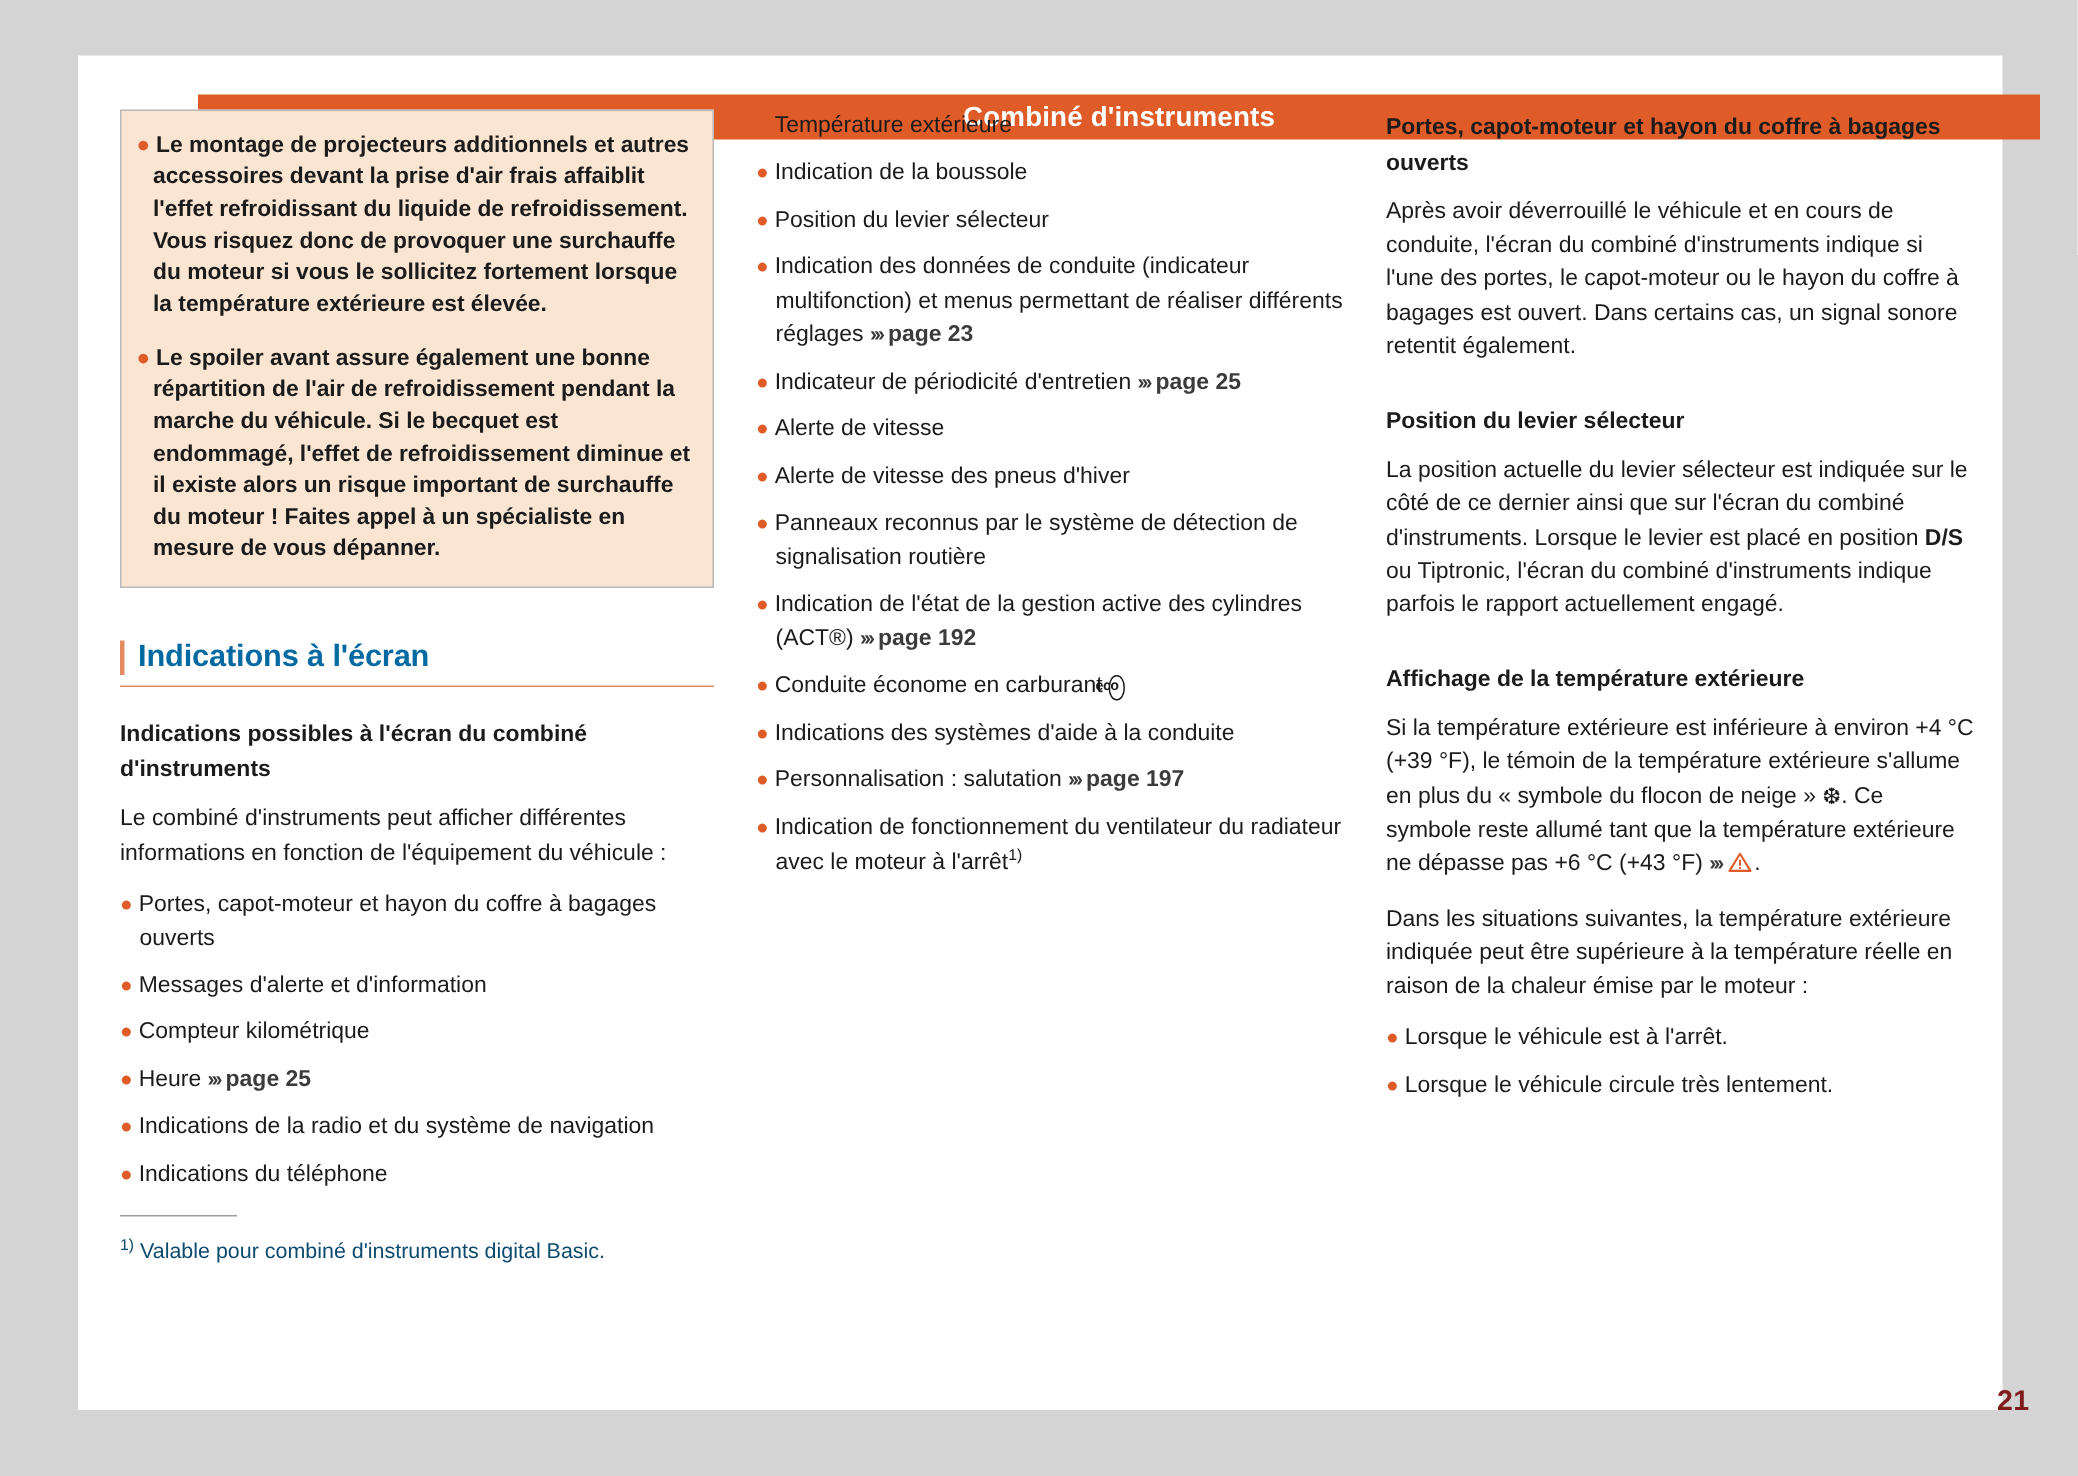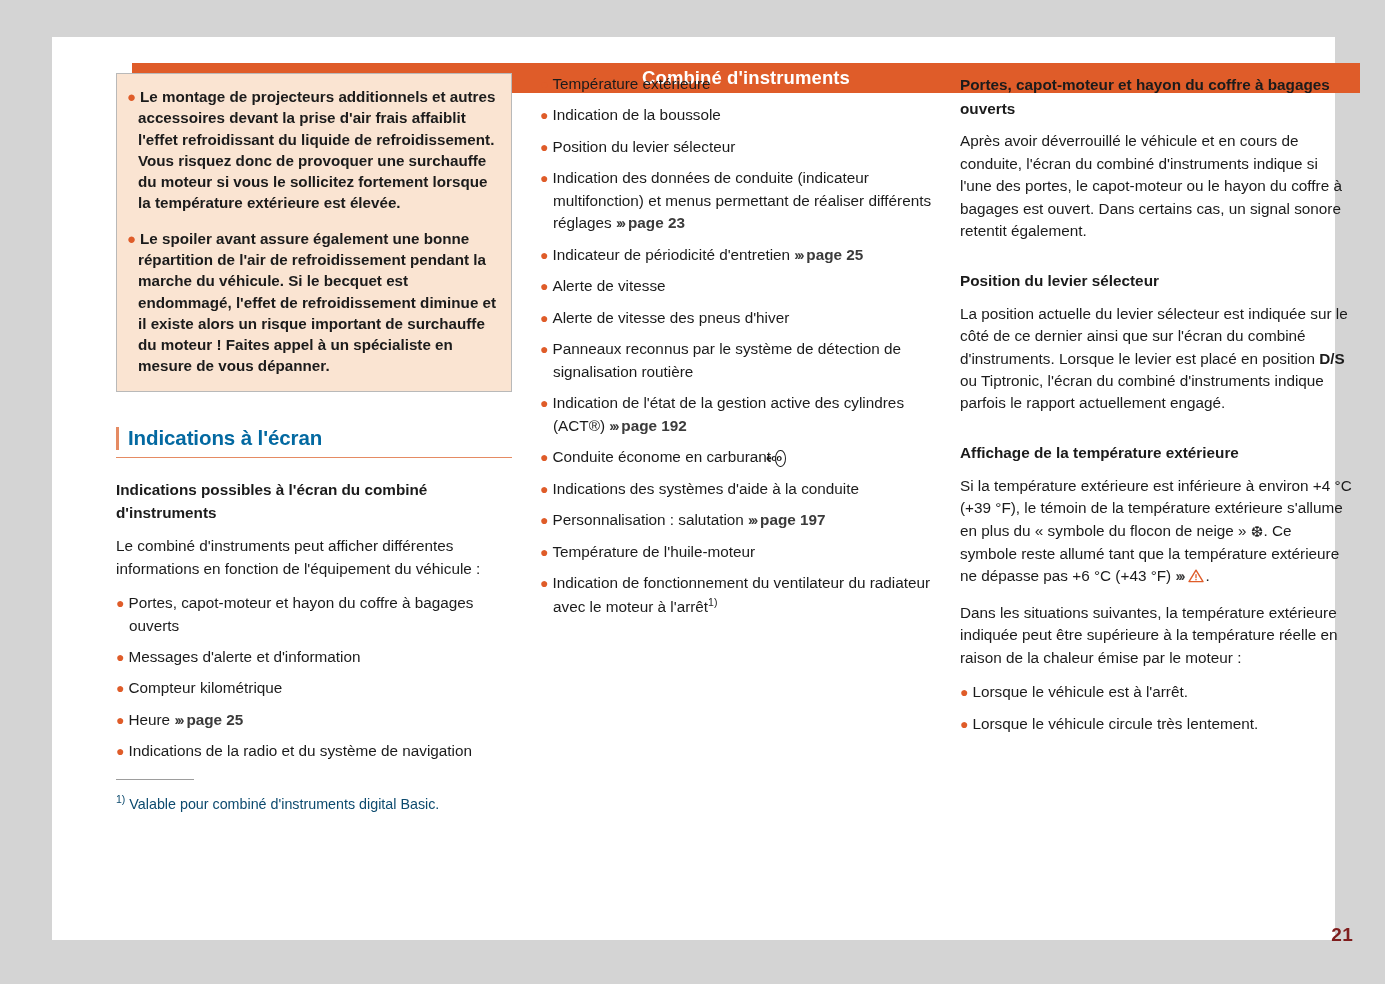--- a/index.html
+++ b/index.html
@@ -50,21 +50,20 @@
     letter-spacing: 0.3px;
   }
 
   .columns {
     position: absolute;
     left: 28px;
     top: 36px;
     width: 1236px;
     display: flex;
     gap: 0px;
-    margin-left: 36px;
   }
   .col {
     box-sizing: border-box;
   }
   .col-1 { width: 424px; padding-right: 28px; }
   .col-2 { width: 420px; padding-right: 28px; }
   .col-3 { width: 392px; }
 
   
   .warn-box {
@@ -233,20 +232,23 @@
         <li>
           <span class="bullet">●</span><span>Compteur kilométrique</span>
         </li>
         <li>
           <span class="bullet">●</span><span>Heure</span>
           <span class="ref"><span class="chev">›››</span><span>page 25</span></span>
         </li>
         <li>
           <span class="bullet">●</span><span>Indications de la radio et du système de navigation</span>
         </li>
+        <li>
+          <span class="bullet">●</span><span>Indications du téléphone</span>
+        </li>
       </ul>
 
       <div class="footnote-rule"></div>
       <div class="footnote">
         <sup>1)</sup>
         <span>Valable pour combiné d'instruments digital Basic.</span>
       </div>
     </div>
 
     <div class="col col-2">
@@ -286,23 +288,20 @@
           <span class="eco-icon">eco</span>
         </li>
         <li>
           <span class="bullet">●</span><span>Indications des systèmes d'aide à la conduite</span>
         </li>
         <li>
           <span class="bullet">●</span><span>Personnalisation : salutation</span>
           <span class="ref"><span class="chev">›››</span><span>page 197</span></span>
         </li>
         <li>
-          <span class="bullet">●</span><span>Température de l'huile-moteur</span>
-        </li>
-        <li>
           <span class="bullet">●</span><span>Indication de fonctionnement du ventilateur du radiateur avec le moteur à l'arrêt</span><sup class="fn">1)</sup>
         </li>
       </ul>
     </div>
 
     <div class="col col-3">
 
       <h3 class="sub" style="margin-top:0;">Portes, capot-moteur et hayon du coffre à bagages ouverts</h3>
       <p class="body">Après avoir déverrouillé le véhicule et en cours de conduite, l'écran du combiné d'instruments indique si l'une des portes, le capot-moteur ou le hayon du coffre à bagages est ouvert. Dans certains cas, un signal sonore retentit également.</p>
 

